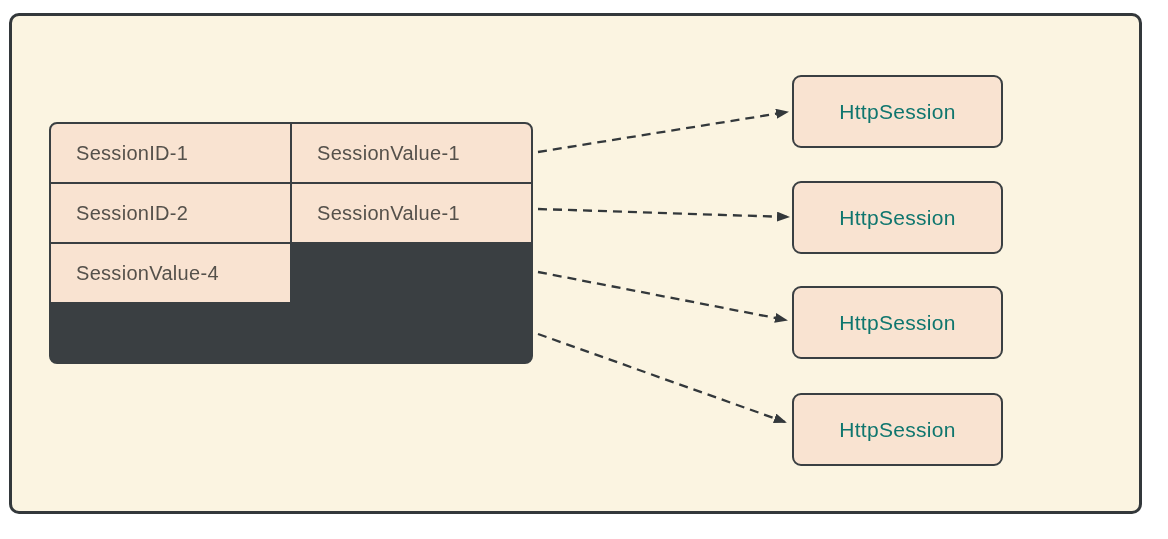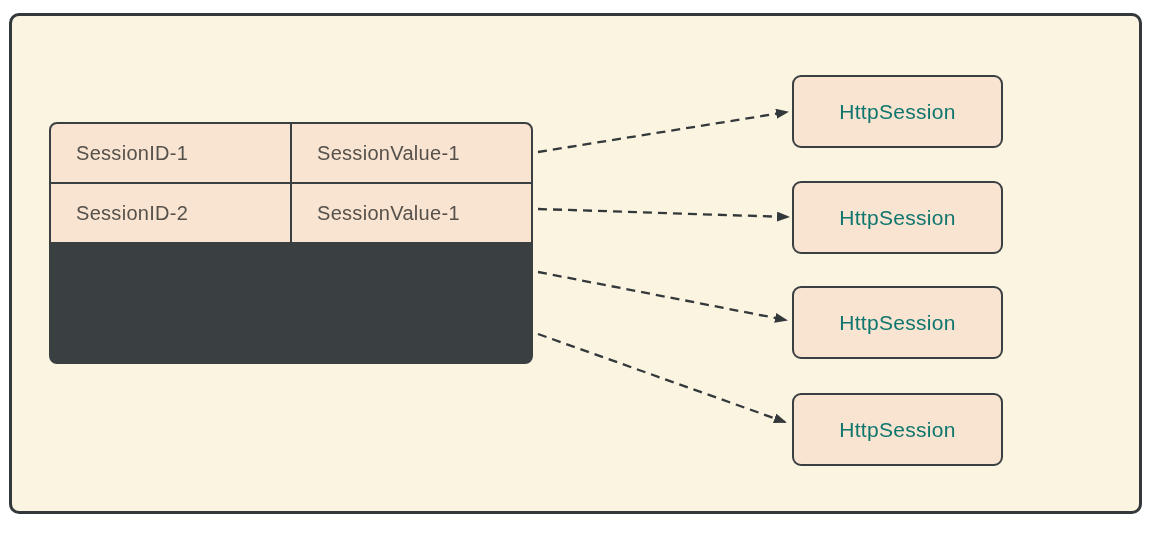--- a/index.html
+++ b/index.html
@@ -90,20 +90,21 @@
 <body>
 
 <div class="canvas">
   <div class="panel"></div>
 
   <div class="session-table">
     <div class="cell">SessionID-1</div>
     <div class="cell">SessionValue-1</div>
     <div class="cell">SessionID-2</div>
     <div class="cell">SessionValue-1</div>
+    <div class="cell">SessionValue-4</div>
   </div>
 
   <div class="http-box http-box-1">
     <span>HttpSession</span>
   </div>
   <div class="http-box http-box-2">
     <span>HttpSession</span>
   </div>
   <div class="http-box http-box-3">
     <span>HttpSession</span>

